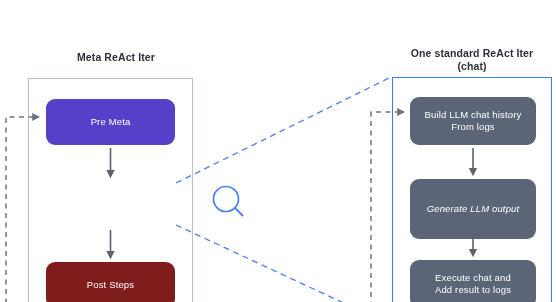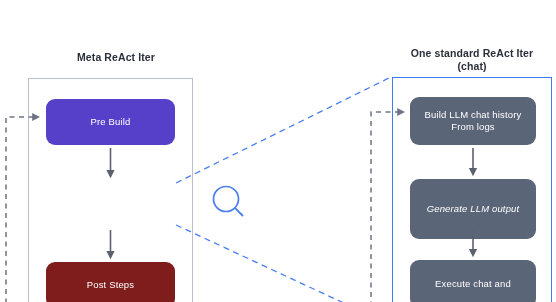--- a/index.html
+++ b/index.html
@@ -93,21 +93,21 @@
 
   <div class="panel-title" id="title-left">Meta ReAct Iter</div>
 
   <div class="panel-title" id="title-right">
     <div>One standard ReAct Iter</div>
     <div>(chat)</div>
   </div>
 
   <div class="panel" id="panel-left"></div>
 
-  <div class="node" id="node-pre">Pre Build</div>
+  <div class="node" id="node-pre">Pre Meta</div>
 
 
   <div class="node" id="node-post">Post Steps</div>
 
   <div class="panel" id="panel-right"></div>
 
   <div class="node node-gray" id="node-build">
     <div>
       <div>Build LLM chat history</div>
       <div>From logs</div>
@@ -116,20 +116,21 @@
 
   <div class="node node-gray" id="node-gen">
     <div>
       <div>Generate LLM output</div>
     </div>
   </div>
 
   <div class="node node-gray" id="node-exec">
     <div>
       <div>Execute chat and</div>
+      <div>Add result to logs</div>
     </div>
   </div>
 
   <svg id="wires" viewBox="0 0 556 302">
     <defs>
       <marker id="arrowSolid" markerWidth="7" markerHeight="7" refX="3.2" refY="3" orient="auto">
         <path d="M0,0.4 L5.2,3 L0,5.6 z" fill="#5c6170"></path>
       </marker>
       <marker id="arrowDash" markerWidth="7" markerHeight="7" refX="3.2" refY="3" orient="auto">
         <path d="M0,0.4 L5.2,3 L0,5.6 z" fill="#6b7384"></path>

